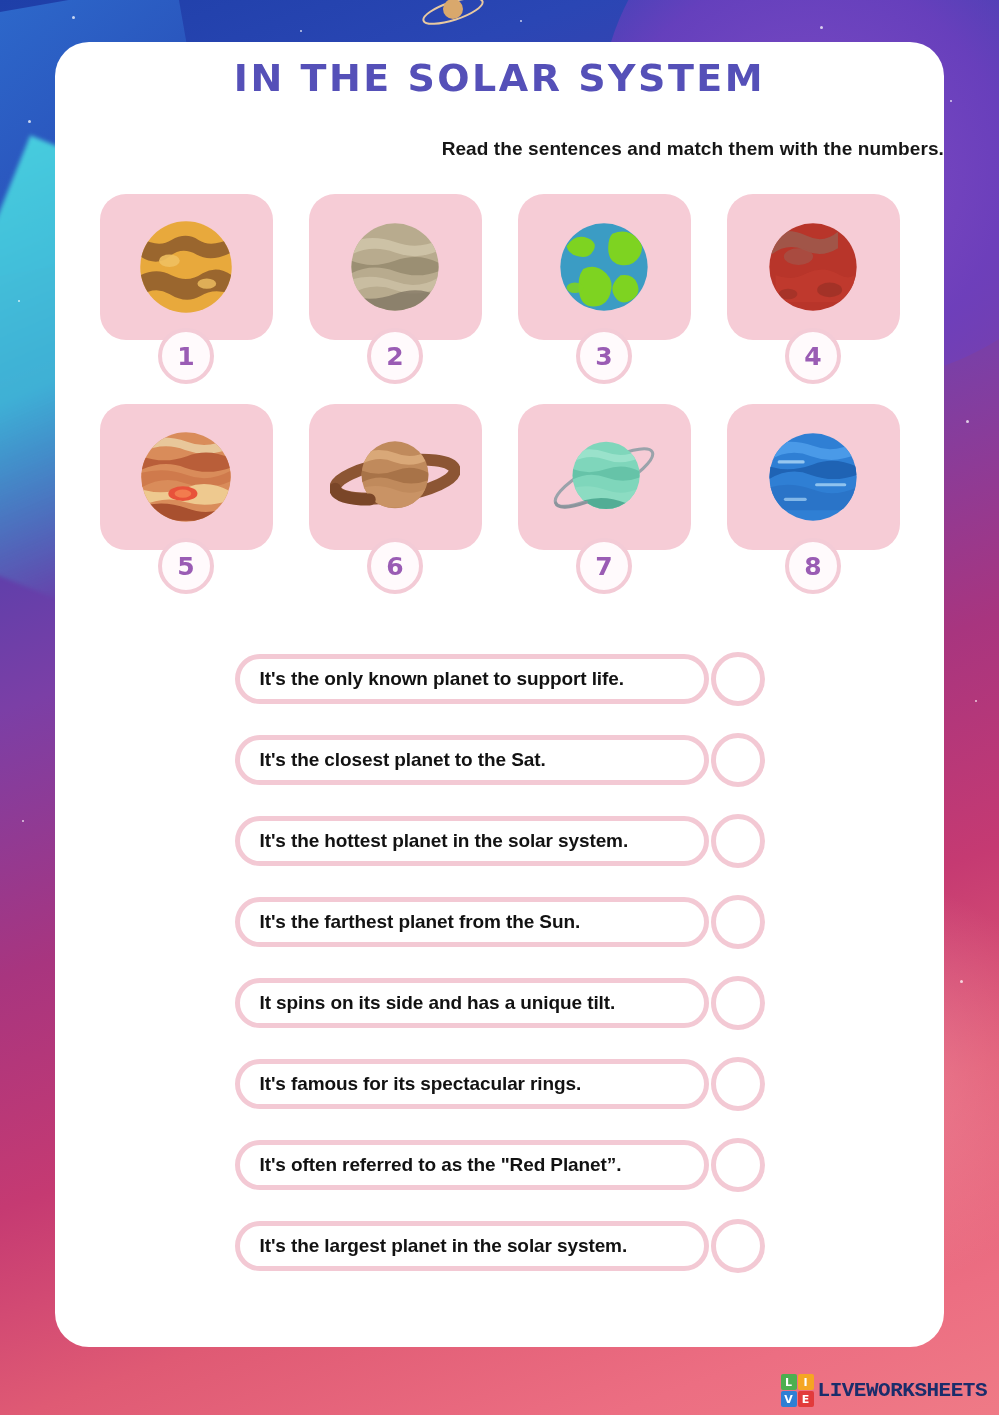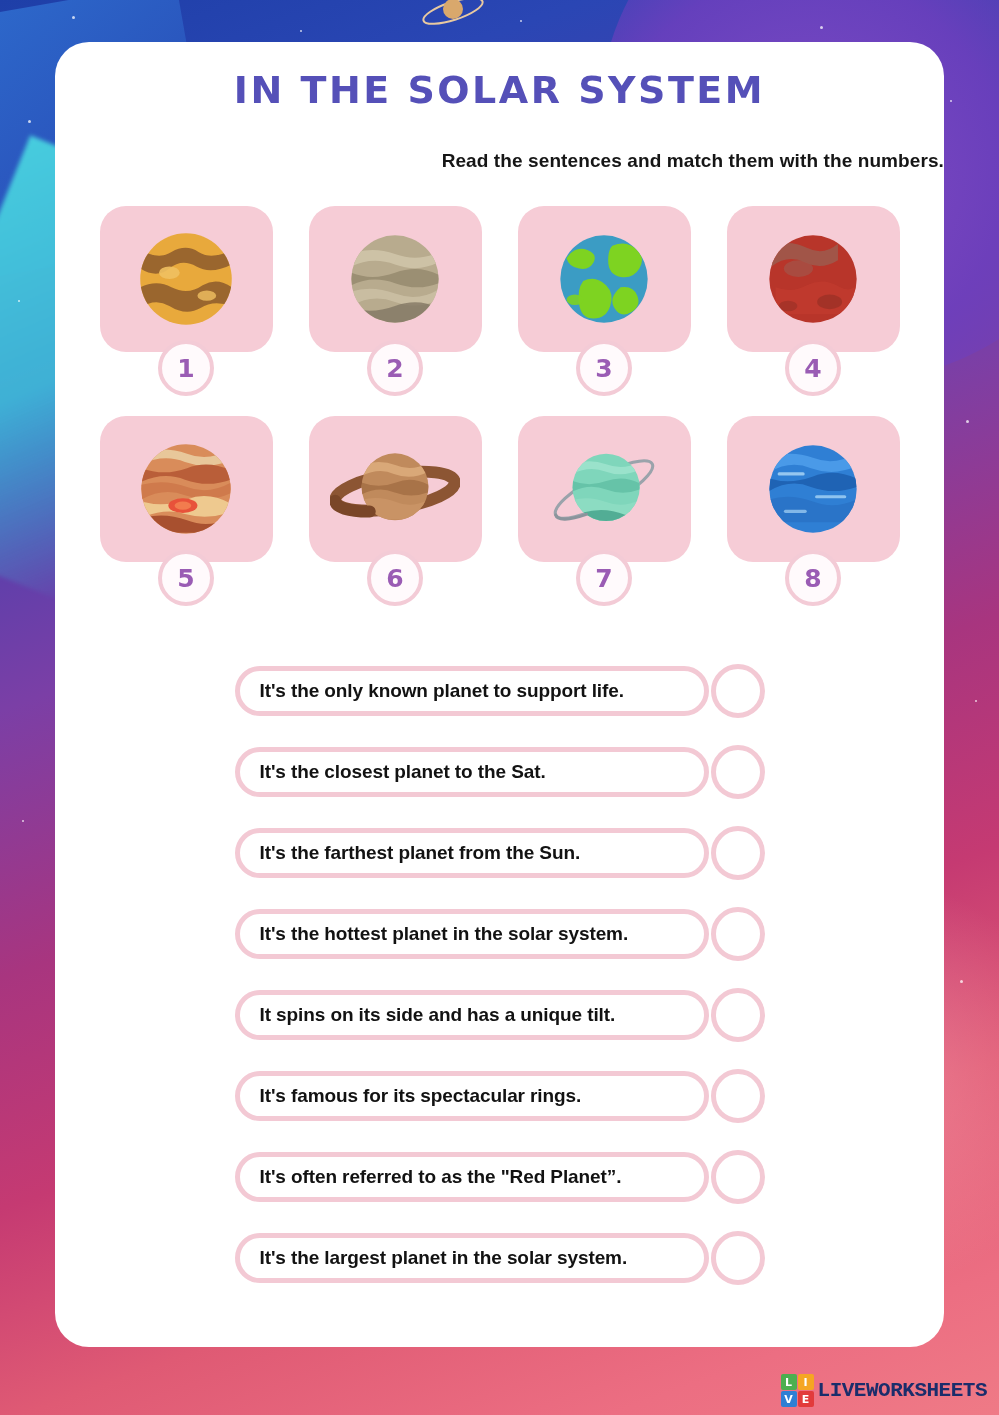--- a/index.html
+++ b/index.html
@@ -87,21 +87,21 @@
     margin-top: 48px;
     text-align: center;
     font-size: 86px;
     font-weight: 700;
     letter-spacing: 6px;
     color: #a968b8;
     line-height: .95;
     font-family: "DejaVu Sans", sans-serif;
   }
   #subtitle {
-    margin-top: 26px;
+    margin-top: 14px;
     text-align: center;
     font-size: 38px;
     font-weight: 700;
     letter-spacing: 2.5px;
     color: #5550b8;
     font-family: "DejaVu Sans", sans-serif;
   }
   #instruction {
     margin-top: 38px;
     text-align: right;
@@ -452,28 +452,28 @@
 
     <div class="sentence-row">
       <div class="sentence-pill">
         <span class="sentence-text">It's the closest planet to the Sat.</span>
       </div>
       <div class="answer-circle"></div>
     </div>
 
     <div class="sentence-row">
       <div class="sentence-pill">
+        <span class="sentence-text">It's the hottest planet in the solar system.</span>
+      </div>
+      <div class="answer-circle"></div>
+    </div>
+
+    <div class="sentence-row">
+      <div class="sentence-pill">
         <span class="sentence-text">It's the farthest planet from the Sun.</span>
-      </div>
-      <div class="answer-circle"></div>
-    </div>
-
-    <div class="sentence-row">
-      <div class="sentence-pill">
-        <span class="sentence-text">It's the hottest planet in the solar system.</span>
       </div>
       <div class="answer-circle"></div>
     </div>
 
     <div class="sentence-row">
       <div class="sentence-pill">
         <span class="sentence-text">It spins on its side and has a unique tilt.</span>
       </div>
       <div class="answer-circle"></div>
     </div>

